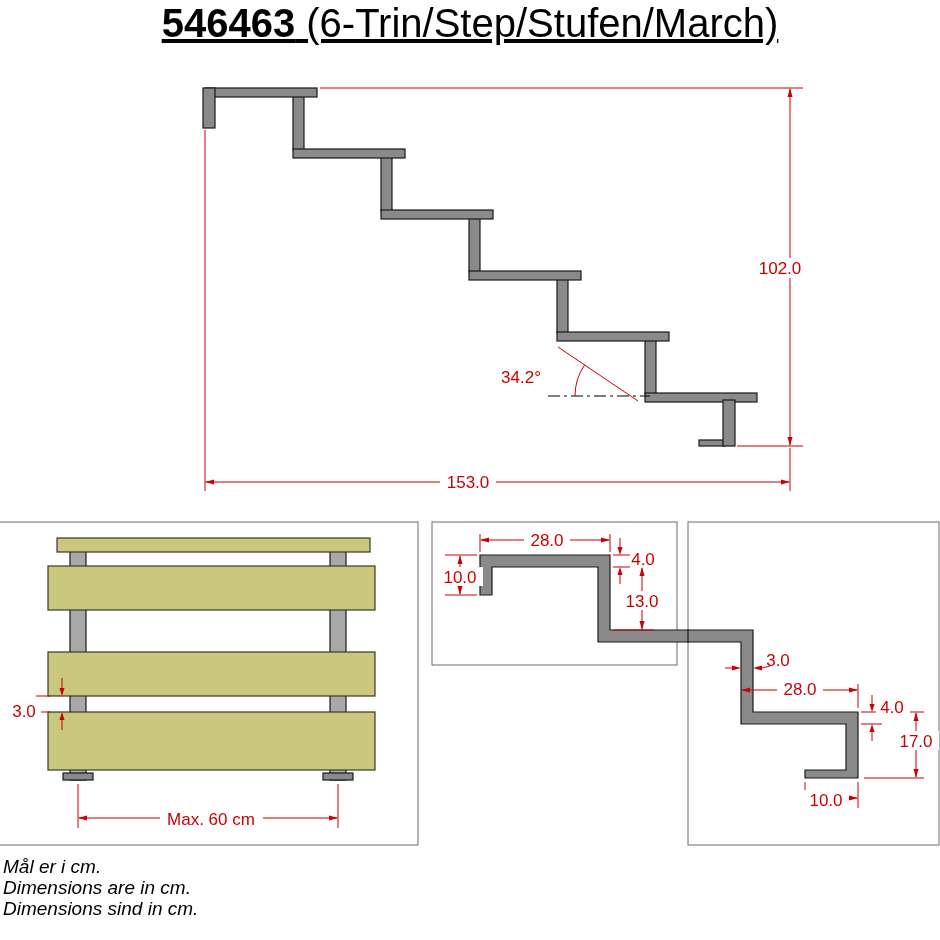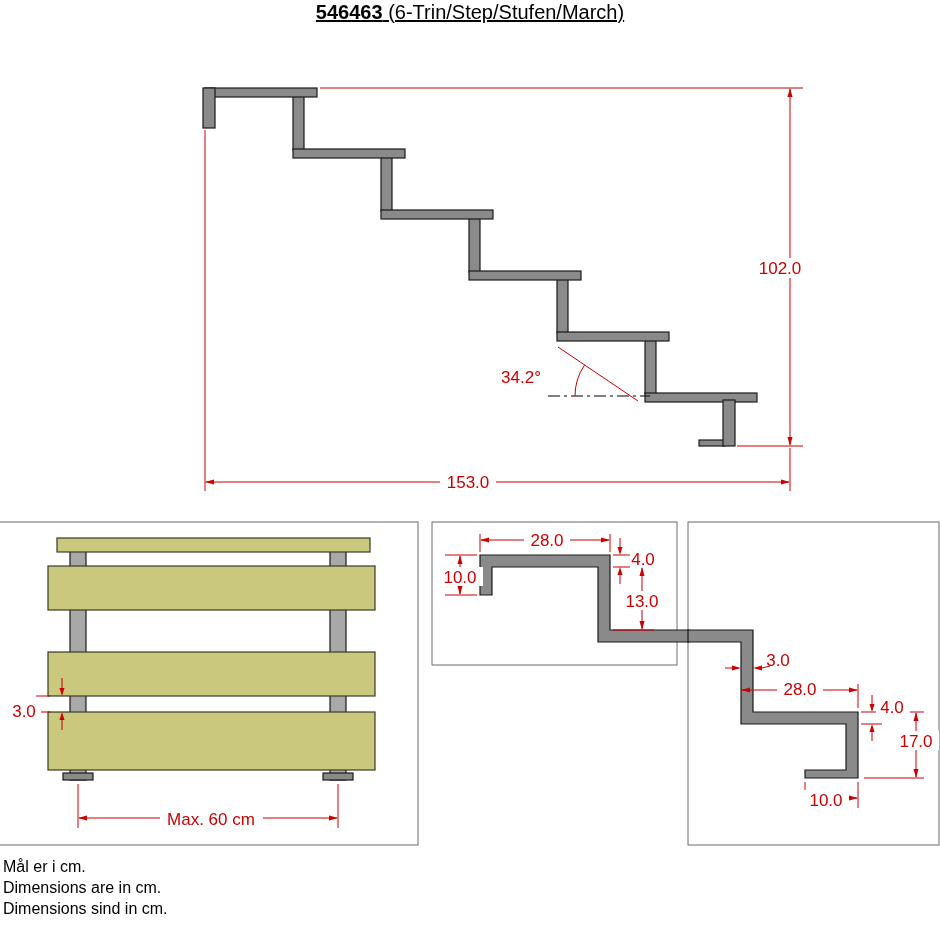--- a/index.html
+++ b/index.html
@@ -1,23 +1,23 @@
 <!DOCTYPE html>
 <html><head>
 <meta charset="utf-8">
 <style>
   * { margin:0; padding:0; box-sizing:border-box; }
   html,body { width:940px; height:940px; background:#fff; overflow:hidden;
               font-family:"Liberation Sans", sans-serif; }
   .page { position:relative; width:940px; height:940px; background:#fff; }
   .title { position:absolute; top:1px; left:0; width:100%; text-align:center;
-           font-size:20px; color:#000; text-decoration:underline; white-space:nowrap; }
+           font-size:40px; color:#000; text-decoration:underline; white-space:nowrap; }
   .title .num { font-weight:bold; }
   svg.drawing { position:absolute; left:0; top:0; }
-  .notes { position:absolute; left:3px; top:856px; font-size:16px; line-height:21px; color:#000; }
+  .notes { position:absolute; left:3px; top:856px; font-size:19px; line-height:21px; color:#000;font-style:italic; }
   
   .steel { fill:#8a8a8a; stroke:#1a1a1a; stroke-width:1.2; }
   .wood  { fill:#c9c87c; stroke:#3a3a28; stroke-width:1.2; }
   .post  { fill:#a8a8a8; stroke:#1a1a1a; stroke-width:1.2; }
   .panel { fill:none; stroke:#6b6b6b; stroke-width:1; }
   .dim   { stroke:#cc0000; stroke-width:1; fill:none; }
   .ah    { fill:#cc0000; stroke:none; }
   .bg    { fill:#ffffff; stroke:none; }
   .cline { stroke:#000; stroke-width:1; fill:none; }
   .dimtxt { fill:#cc0000; font-size:17px; font-family:"Liberation Sans",sans-serif;

